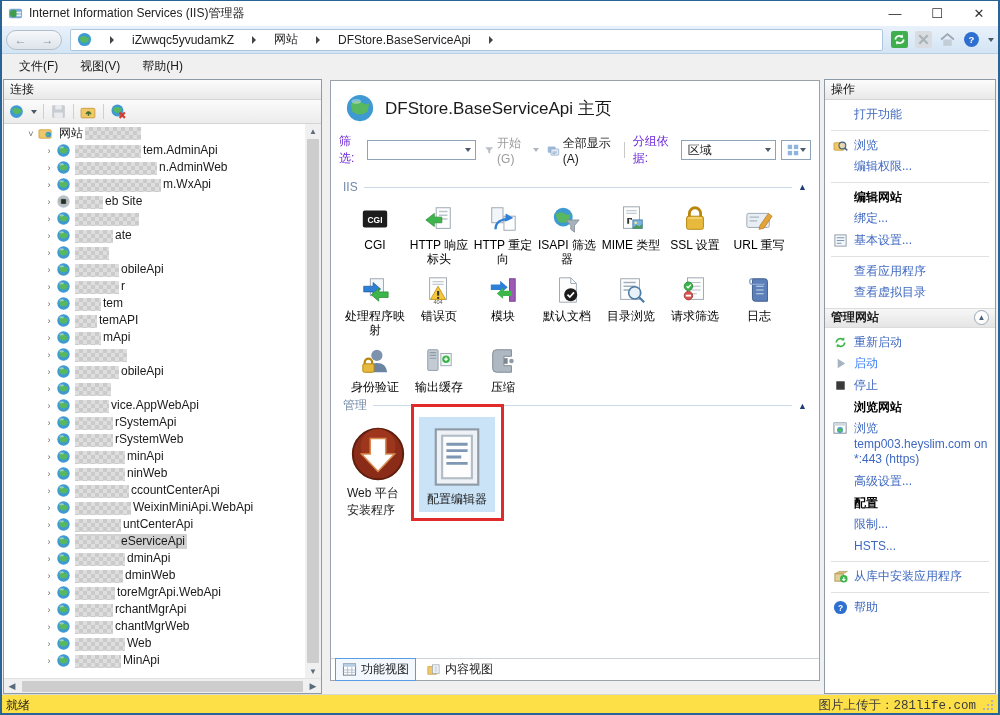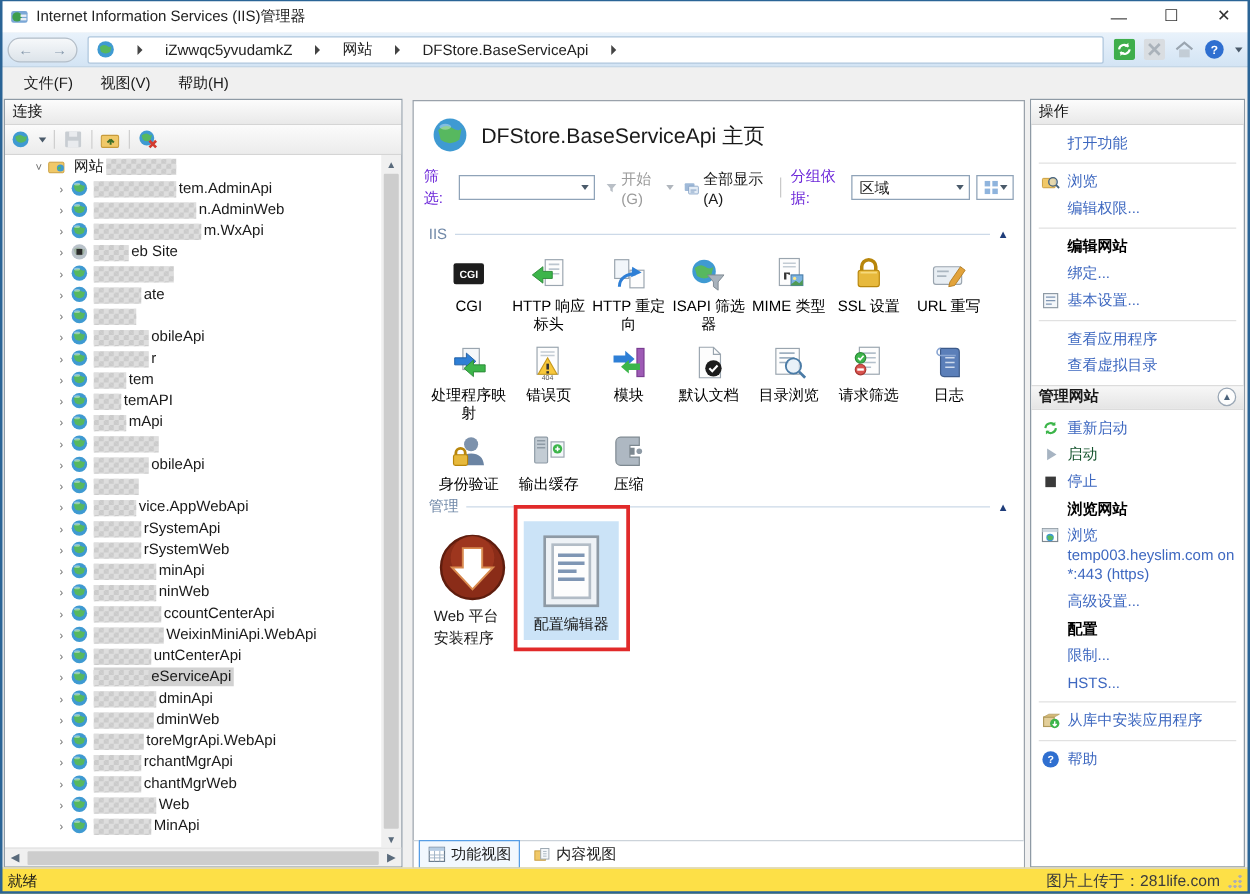--- a/index.html
+++ b/index.html
@@ -75,21 +75,21 @@
     background:#f0f0f0; display:flex; flex-direction:column; align-items:center; }
   .vscroll .arr { height:14px; width:100%; display:flex; align-items:center;
     justify-content:center; color:#5a6b7c; font-size:8px; }
   .vthumb { width:12px; flex:1; margin:1px 0; background:#cdcdcd; border-radius:1px; }
   .hscroll { height:15px; background:#f0f0f0; border-top:1px solid #e2e2e2;
     display:flex; align-items:center; }
   .hscroll .arr { width:16px; text-align:center; color:#5a6b7c; font-size:9px; }
   .hthumb { height:11px; flex:1; margin:0 2px; background:#cdcdcd; border-radius:1px; }
 
   
-  .main-card { position:absolute; top:80px; left:330px; width:490px; bottom:20px;
+  .main-card { position:absolute; top:80px; left:330px; width:490px; bottom:34px;
     background:#fff; border:1px solid #9aa2ab; display:flex; flex-direction:column; }
   .main-head { display:flex; align-items:center; gap:10px; padding:12px 14px 8px 14px; }
   .main-globe { width:30px; height:30px; }
   .page-title { font-size:17px; color:#1a1a1a; }
   .filterbar { display:flex; align-items:center; gap:5px; padding:2px 8px 6px 8px; }
   .flabel { color:#6d28d9; }
   .combo { height:20px; background:#fff; border:1px solid #8fa3b8; display:flex;
     align-items:center; justify-content:flex-end; padding:0 4px; }
   .combo .cval { margin-right:auto; padding-left:2px; }
   .caret { width:0; height:0; border-top:4px solid #4a5a6a;
@@ -121,34 +121,34 @@
   
   .right-panel { position:absolute; top:79px; left:824px; width:172px; bottom:21px;
     background:#fff; border:1px solid #8e9aa5; display:flex; flex-direction:column; }
   .act-body { flex:1; overflow:hidden; padding-top:4px; }
   .act-sep { border-top:1px solid #e1e1e1; margin:4px 6px; }
   .act-item { display:flex; align-items:flex-start; gap:6px; padding:3px 4px 3px 8px;
     color:#3e68c0; line-height:1.3; }
   .act-item .aicon { width:15px; height:15px; flex:0 0 auto; }
   .act-item .no-icon { width:15px; flex:0 0 auto; }
   .act-item.bold { color:#000; font-weight:bold; }
-  .act-item.disabled { color:#14532d; }
+  .act-item.disabled { color:#3b82f6; }
   .act-subhead { height:20px; background:linear-gradient(#f7f7f7,#e5e5e5);
     border-top:1px solid #dcdcdc; border-bottom:1px solid #dcdcdc;
     display:flex; align-items:center; padding:0 6px; font-weight:bold; margin:4px 0; }
   .circ-btn { margin-left:auto; width:15px; height:15px; border-radius:50%;
     border:1px solid #9aa7b5; background:#fdfdfd; color:#49617a; font-size:8px;
     display:flex; align-items:center; justify-content:center; }
 
   
   .statusbar { position:absolute; left:0; right:0; bottom:0; height:21px;
     background:#fde047; border-top:1px solid #d8d8d8; display:flex;
     align-items:center; padding:0 6px; }
   .watermark { margin-left:auto; color:#3c3c3c; font-size:12.5px;
-    font-family:Liberation Sans, sans-serif; }
+    font-family:Liberation Mono, monospace; }
   .grip { width:12px; height:12px; margin-left:6px; background:
     radial-gradient(circle at 2px 10px,#b0b0b0 1.2px,transparent 1.4px),
     radial-gradient(circle at 6px 10px,#b0b0b0 1.2px,transparent 1.4px),
     radial-gradient(circle at 10px 10px,#b0b0b0 1.2px,transparent 1.4px),
     radial-gradient(circle at 6px 6px,#b0b0b0 1.2px,transparent 1.4px),
     radial-gradient(circle at 10px 6px,#b0b0b0 1.2px,transparent 1.4px),
     radial-gradient(circle at 10px 2px,#b0b0b0 1.2px,transparent 1.4px); }
   .ico svg, .aicon svg, .ficon svg, .tb-ic svg, .addr-ic svg, .tw-icon svg,
   .app-icon svg, .crumb-globe svg, .main-globe svg { width:100%; height:100%; display:block; }
 </style>

